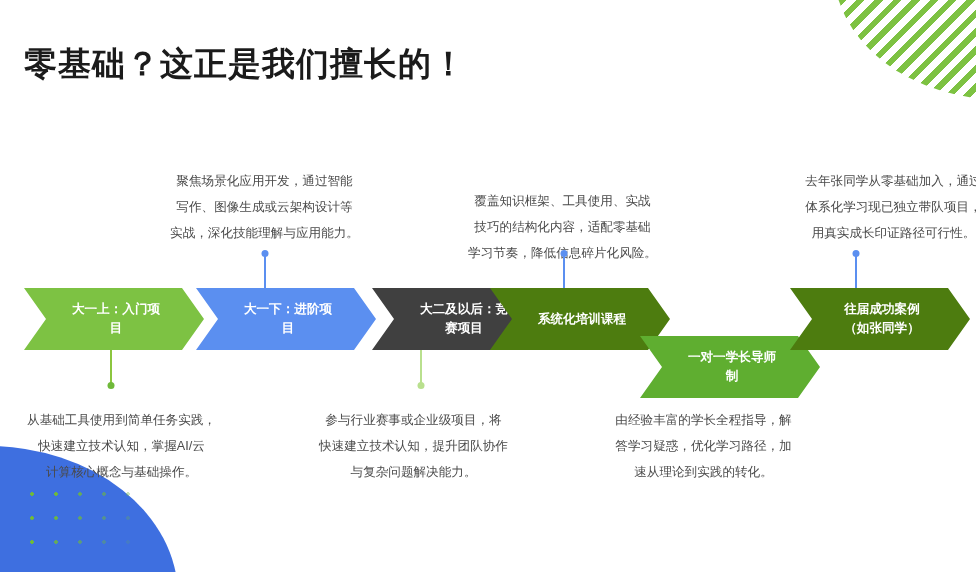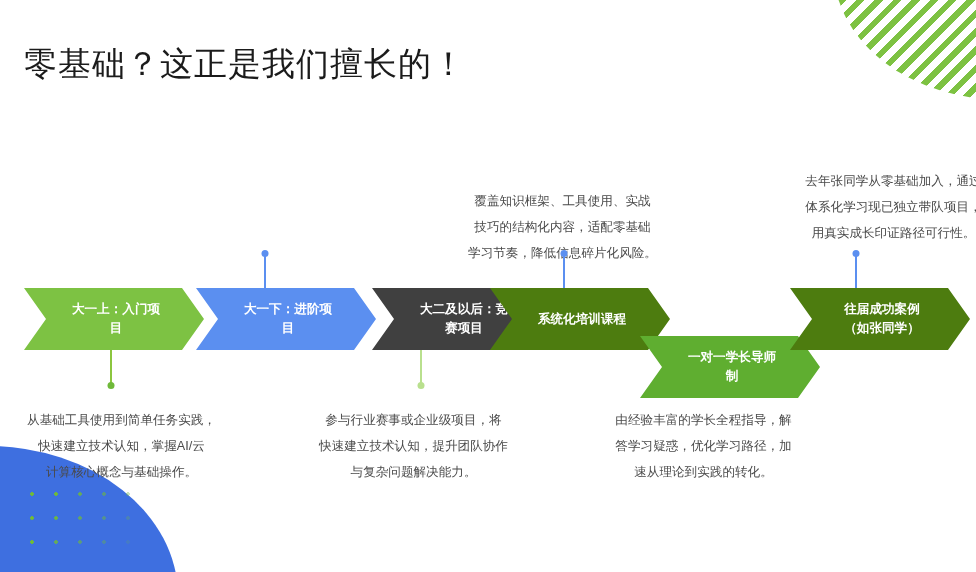--- a/index.html
+++ b/index.html
@@ -35,21 +35,21 @@
     background-image:radial-gradient(#6FB93A 1.9px, transparent 2.1px);
     background-size:24px 24px;
     background-position:2px 2px;
     -webkit-mask-image:linear-gradient(115deg, rgba(0,0,0,1) 28%, rgba(0,0,0,.12) 92%);
             mask-image:linear-gradient(115deg, rgba(0,0,0,1) 28%, rgba(0,0,0,.12) 92%);
   }
 
   
   .title {
     position:absolute; left:24px; top:42px;
-    font-size:33px; font-weight:normal; color:#1b1b1b;
+    font-size:33px; font-weight:bold; color:#1b1b1b;
     letter-spacing:1px; white-space:nowrap;
   }
 
   
   .callout {
     position:absolute;
     font-size:12.6px; line-height:26px; color:#4a4a4a;
     text-align:center; white-space:pre-line;
   }
   .callout.top  { width:215px; }
@@ -84,20 +84,23 @@
 <body>
 
 <div id="stage">
 
   <div class="deco-stripes"></div>
   <div class="deco-blob"></div>
   <div class="deco-dots"></div>
 
   <div class="title">零基础？这正是我们擅长的！</div>
 
+  <div class="callout top" style="left:157px; top:168px;">聚焦场景化应用开发，通过智能
+写作、图像生成或云架构设计等
+实战，深化技能理解与应用能力。</div>
   <div class="callout top" style="left:455px; top:168px;margin-top:20px;">覆盖知识框架、工具使用、实战
 技巧的结构化内容，适配零基础
 学习节奏，降低信息碎片化风险。</div>
   <div class="callout top" style="left:786px; top:168px;">去年张同学从零基础加入，通过
 体系化学习现已独立带队项目，
 用真实成长印证路径可行性。</div>
 
   <div class="callout bot" style="left:14px; top:407px;">从基础工具使用到简单任务实践，
 快速建立技术认知，掌握AI/云
 计算核心概念与基础操作。</div>

